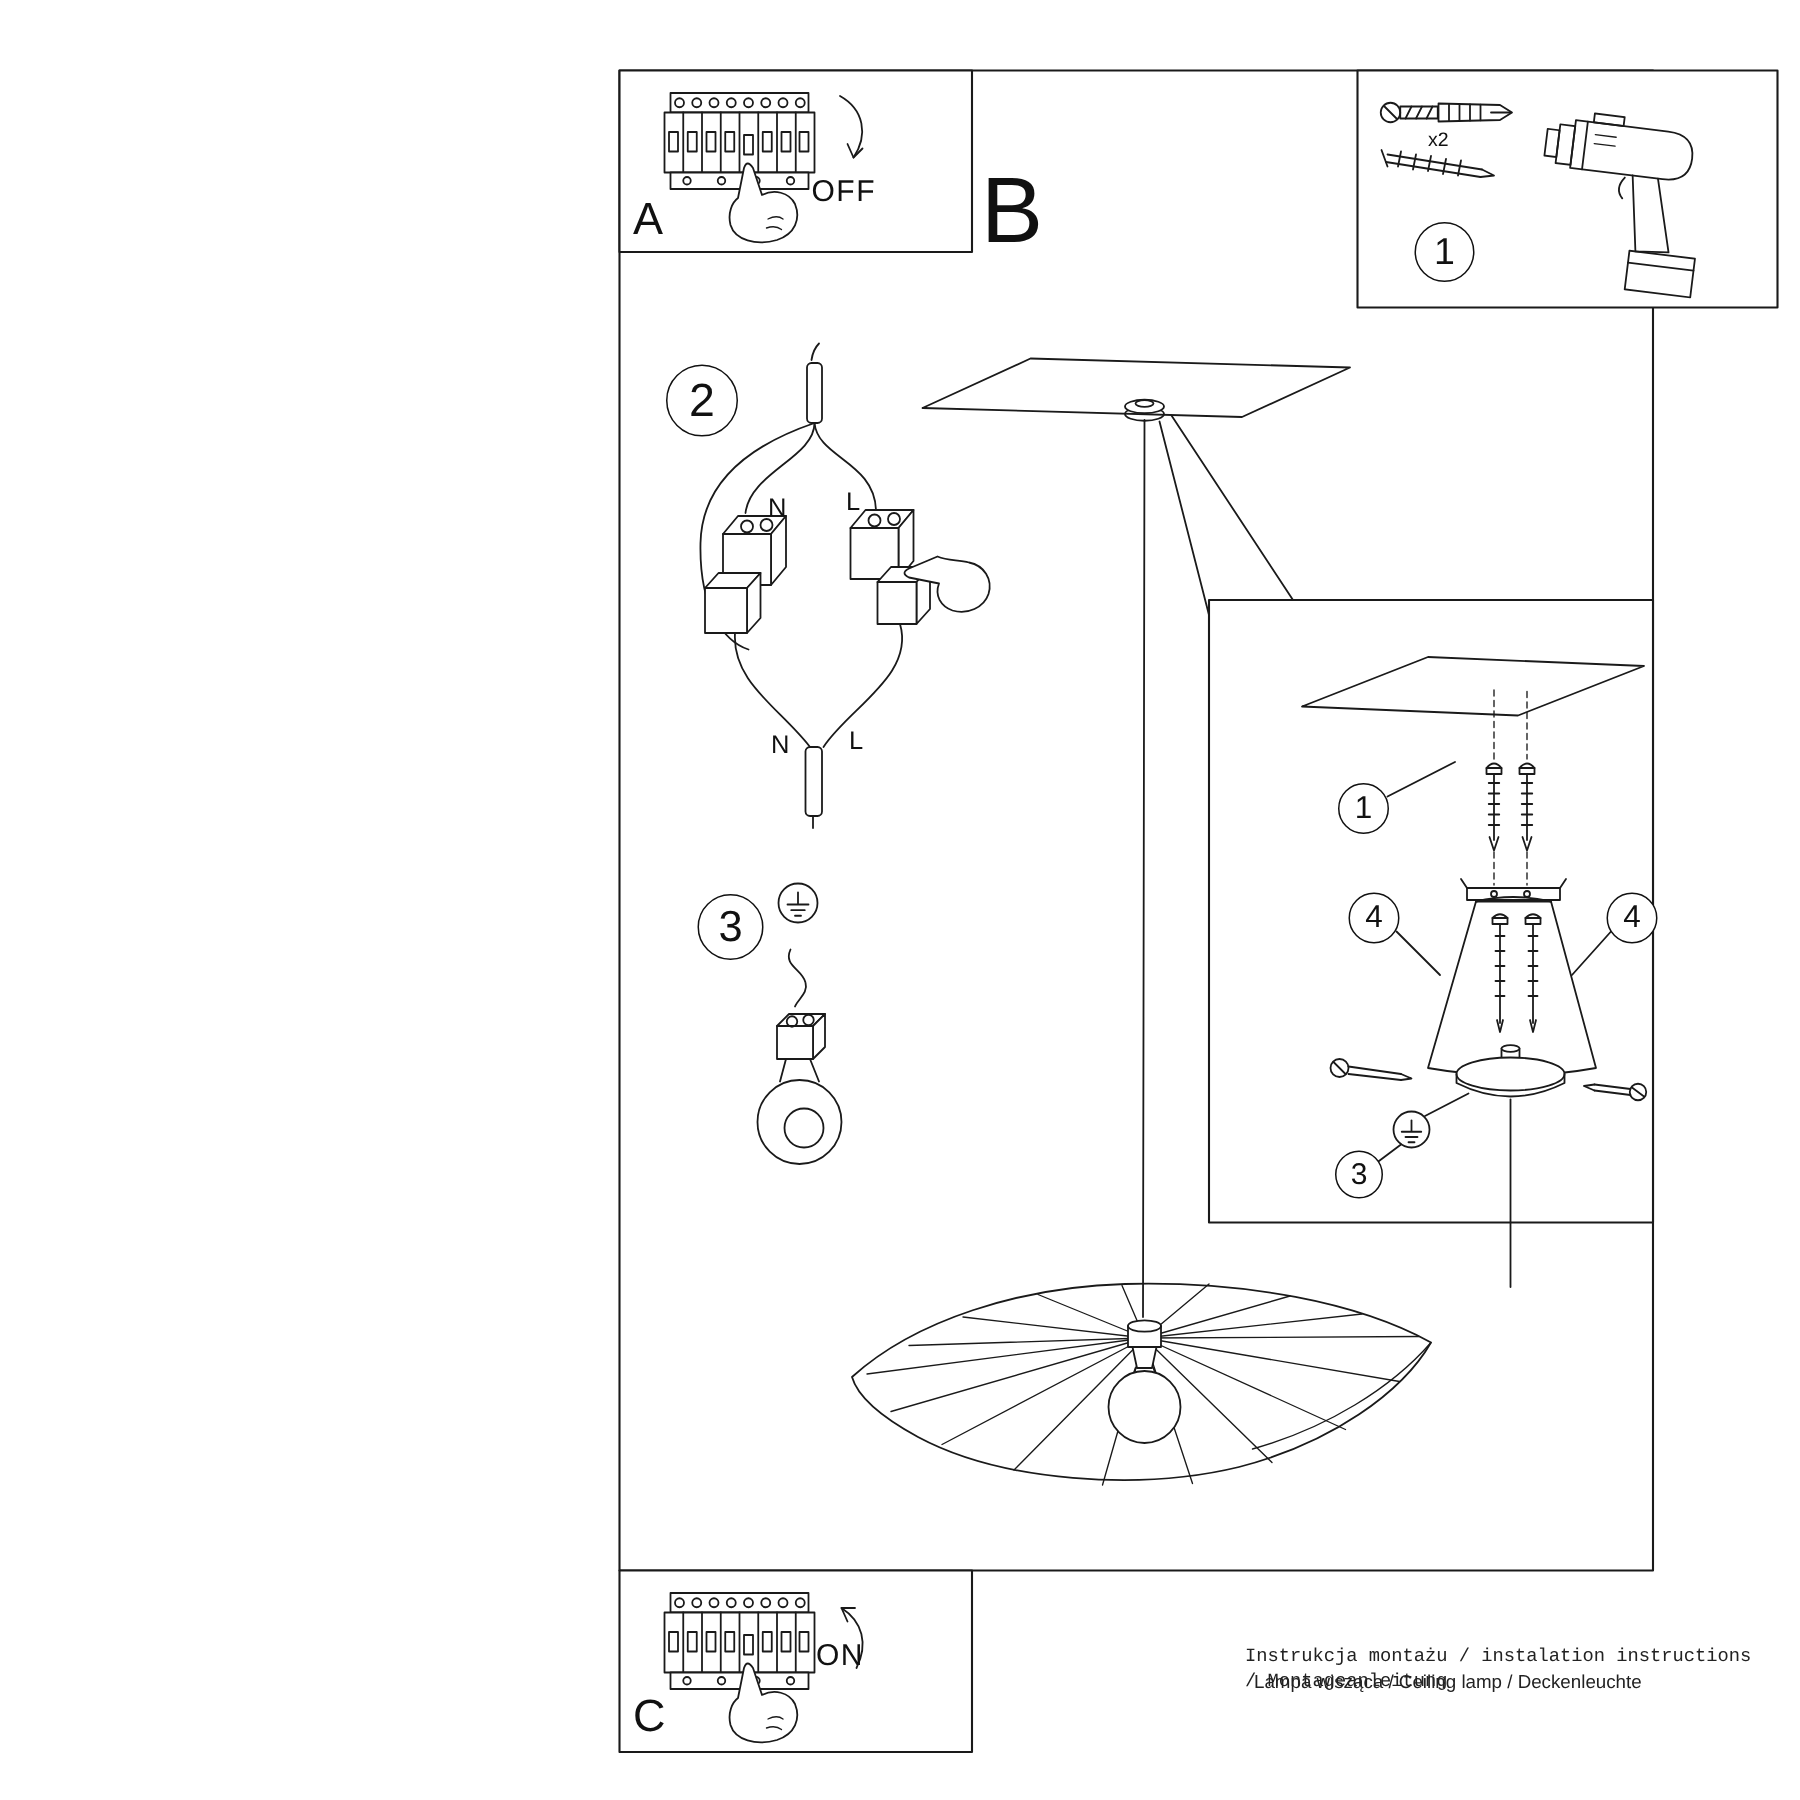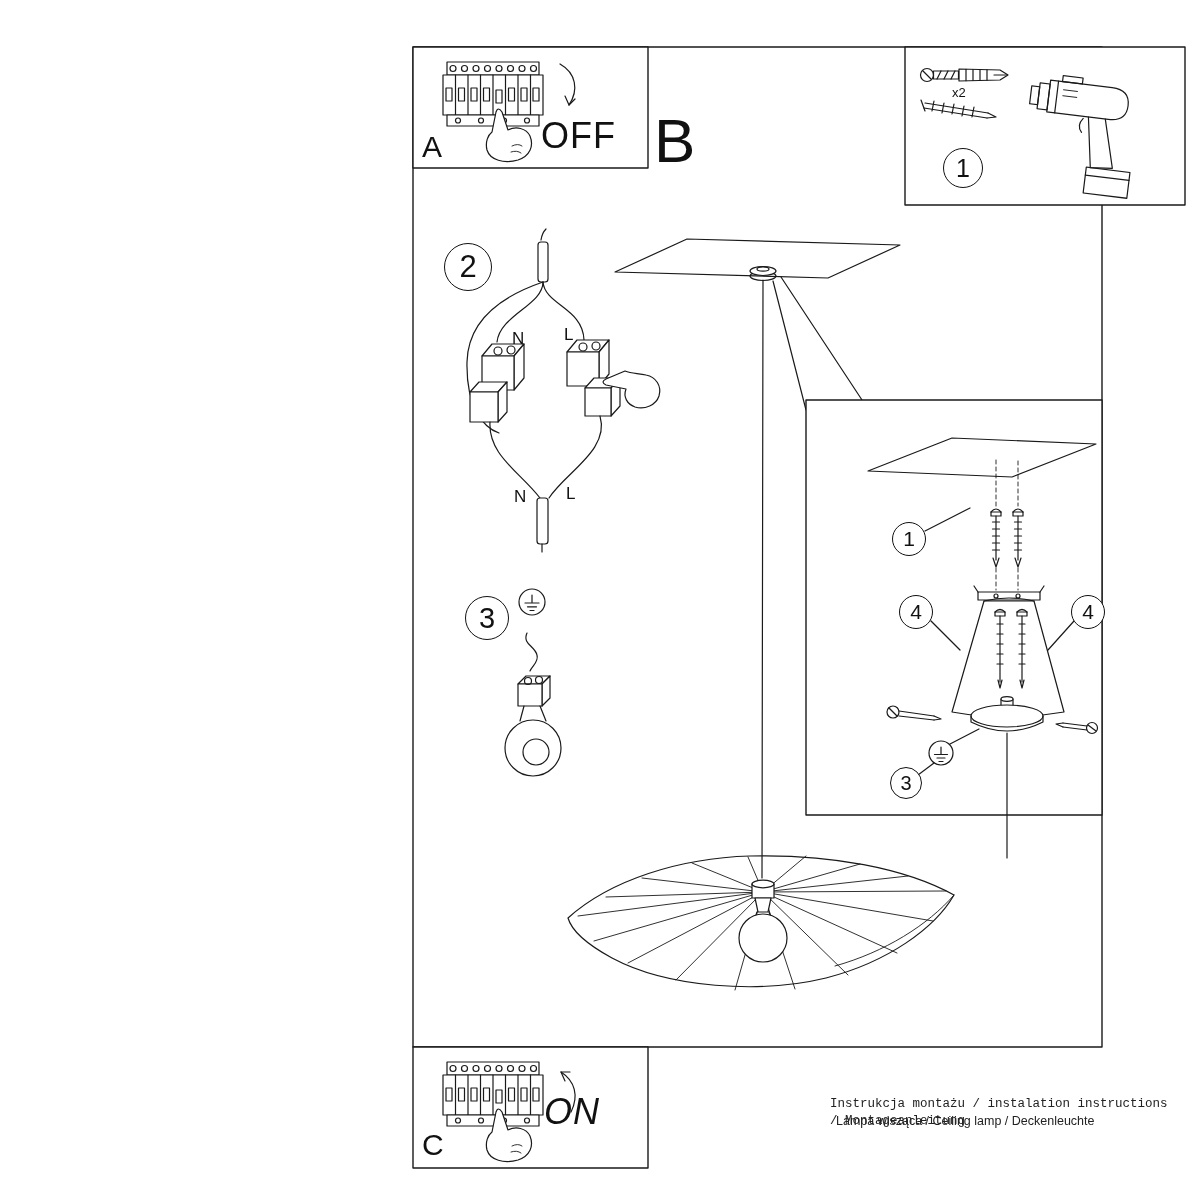--- a/index.html
+++ b/index.html
@@ -8,21 +8,21 @@
   #art{position:absolute;left:0;top:0;}
   #art *{stroke:#1a1a1a;fill:none;stroke-width:1.2;stroke-linecap:round;stroke-linejoin:round;}
   #art .wfill{fill:#ffffff;}
   #art .thin{stroke-width:0.9;}
   #art .frame{stroke-width:1.4;fill:#ffffff;}
   #art .dash{stroke-dasharray:4 3;}
   .abs{position:absolute;}
   .lbl{color:#111;line-height:1;}
   .big-letter{font-size:30px;font-weight:400;}
   .huge-letter{font-size:62px;font-weight:400;}
-  .state{font-size:36px;font-weight:400;letter-spacing:1px;}
+  .state{font-size:20px;font-weight:400;letter-spacing:1px;}
   .wire-lbl{font-size:17px;}
   .small-lbl{font-size:13px;}
   .circled{border:1.6px solid #111;border-radius:50%;display:flex;align-items:center;
            justify-content:center;background:#fff;box-sizing:border-box;}
   .footer{font-size:12.5px;line-height:1.35;color:#222;}
 </style>
 </head>
 <body>
 
 <div id="sheet">
@@ -332,18 +332,18 @@
     <span>4</span>
   </div>
   <div class="abs circled" style="left:1071px;top:595px;width:34px;height:34px;font-size:21px;">
     <span>4</span>
   </div>
   <div class="abs circled" style="left:890px;top:767px;width:32px;height:32px;font-size:20px;">
     <span>3</span>
   </div>
 
   <div class="abs lbl big-letter" style="left:422px;top:1130px;">C</div>
-  <div class="abs lbl state" style="left:544px;top:1094px;font-style:italic;">ON</div>
+  <div class="abs lbl state" style="left:544px;top:1094px;">ON</div>
 
   <div class="abs footer" style="left:830px;top:1096px;width:340px;font-family:Liberation Mono, monospace;">Instrukcja montażu / instalation instructions / Montageanleitung</div>
   <div class="abs footer" style="left:790px;top:1113px;width:340px;margin-left:46px;">Lampa wisząca / Ceiling lamp / Deckenleuchte</div>
 
 </div>
 
 </body></html>

